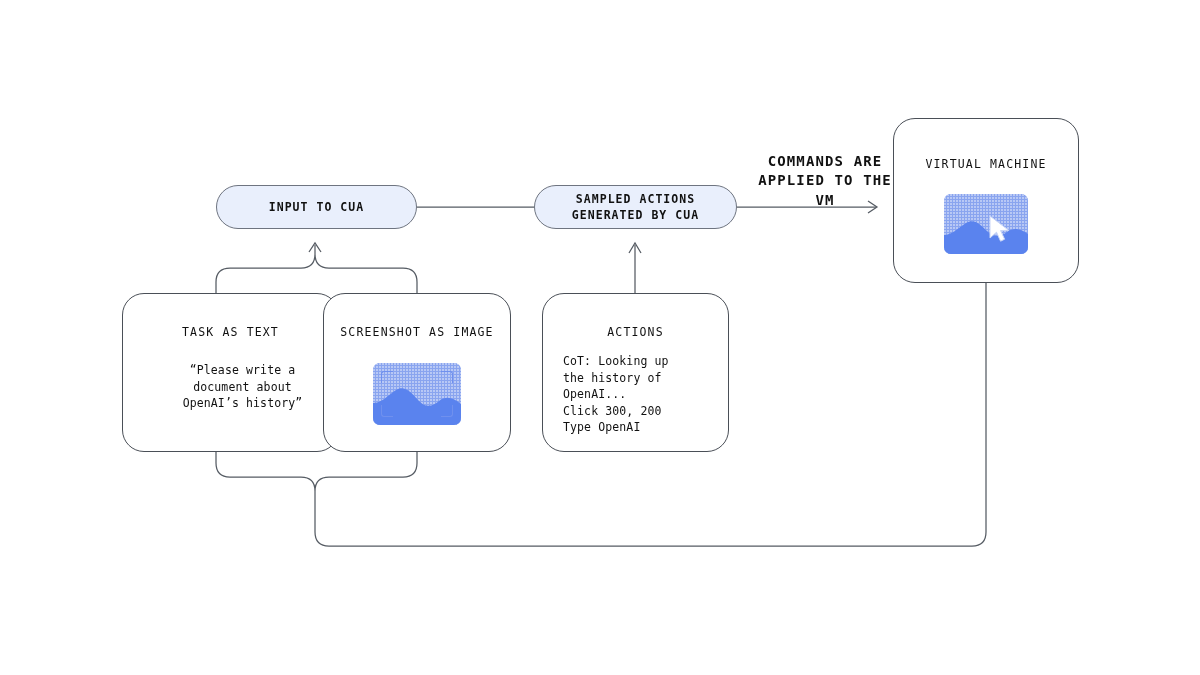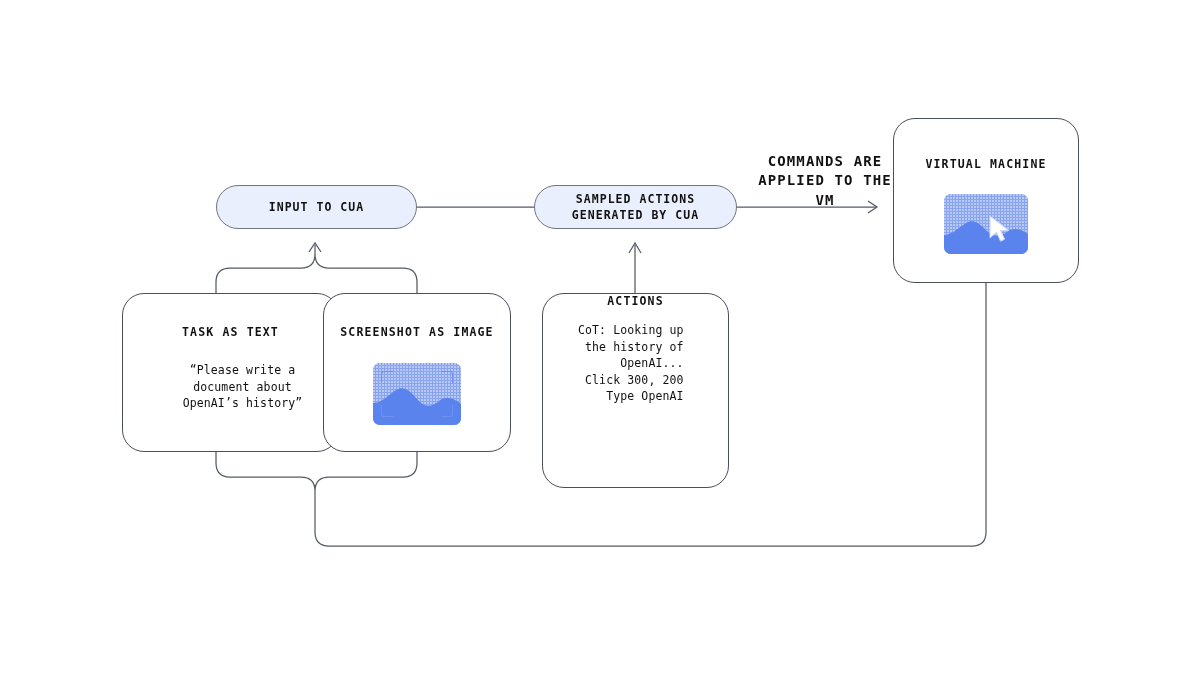--- a/index.html
+++ b/index.html
@@ -61,21 +61,21 @@
   .card {
     background: #ffffff;
     border: 1.25px solid #4a4f57;
     border-radius: 22px;
     display: flex;
     flex-direction: column;
     align-items: center;
   }
   .card-title {
     font-size: 11.5px;
-    font-weight: 700;
+    font-weight: 400;
     letter-spacing: 0.1em;
     text-align: center;
   }
   .card-body {
     font-size: 11.5px;
     line-height: 1.44;
     white-space: pre-line;
     letter-spacing: 0.01em;
     margin-left: 24px;
   }
@@ -206,22 +206,22 @@
         <path d="M0 40 C 9 40, 15 32, 23 27 C 31 22, 38 29, 45 37
                  C 52 45, 59 44, 66 38 C 73 32, 81 35, 88 41 L 88 62 L 0 62 Z"></path>
       </svg>
       <span class="bracket bk-tl"></span>
       <span class="bracket bk-tr"></span>
       <span class="bracket bk-bl"></span>
       <span class="bracket bk-br"></span>
     </div>
   </div>
 
-  <div class="node card" style="left:542px; top:293px; width:187px; height:195px; ">
+  <div class="node card" style="left:542px; top:293px; width:187px; height:159px; padding-top:31px;">
     <div class="card-title">ACTIONS</div>
-    <div class="card-body left" style="margin-top:14px; align-self:flex-start; margin-left:35px;text-align:right;">CoT: Looking up
+    <div class="card-body left" style="margin-top:14px; align-self:flex-start; margin-left:20px;">CoT: Looking up
 the history of
 OpenAI...
 Click 300, 200
 Type OpenAI</div>
   </div>
 
 </div>
 
 </body></html>

